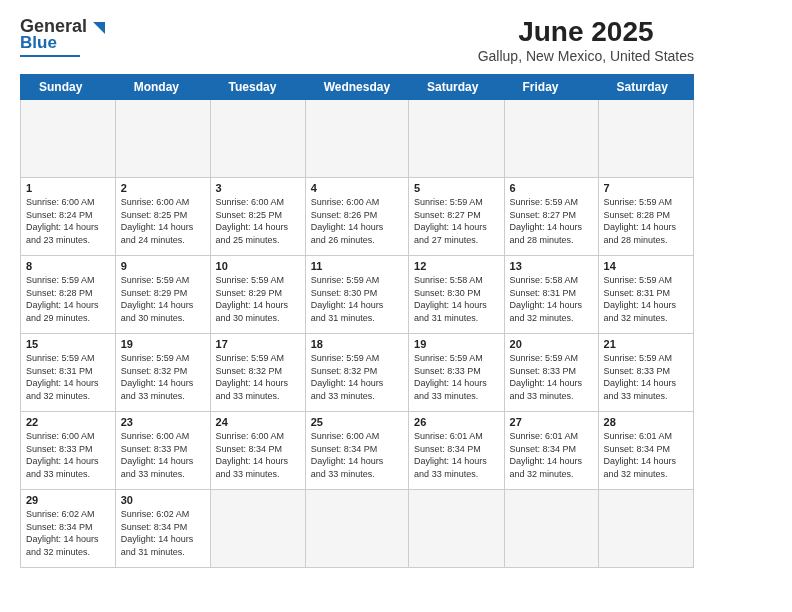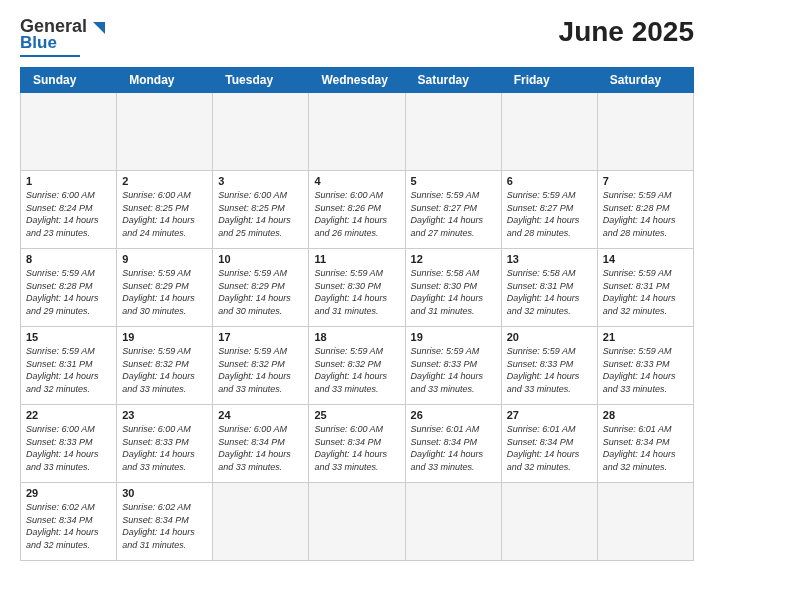--- a/index.html
+++ b/index.html
@@ -47,21 +47,21 @@
     }
     .calendar {
       width: 100%;
       border-collapse: collapse;
     }
     .calendar th {
       background: #1a6ab1;
       color: #fff;
       font-size: 12px;
       font-weight: bold;
-      padding: 5px 12px;
+      padding: 5px 18px;
       text-align: left;
       border: 1px solid #1a6ab1;
     }
     .calendar td {
       border: 1px solid #ccc;
       vertical-align: top;
       padding: 4px 5px;
       font-size: 9.5px;
       color: #333;
       width: calc(100% / 7);
@@ -75,21 +75,20 @@
       font-size: 11px;
       font-weight: bold;
       color: #222;
       display: block;
       margin-bottom: 2px;
     }
     .day-info {
       font-size: 9px;
       line-height: 1.4;
       color: #333;
-      font-style: italic;
     }
   </style>
 </head>
 <body>
 
 <div class="page">
   <div class="header">
     <div class="logo">
       <div style="display:flex; align-items:center;">
         <span style="font-size:18px; font-weight:bold; color:#333;">General</span>
@@ -97,20 +96,21 @@
           <polygon points="6,4 18,4 18,16" fill="#1a6ab1"></polygon>
         </svg>
       </div>
       <div style="display:flex; align-items:center; margin-top:-4px;">
         <span style="font-size:17px; font-weight:bold; color:#1a6ab1;">Blue</span>
       </div>
       <div class="logo-line"></div>
     </div>
     <div class="title-block">
       <div class="main-title">June 2025</div>
+      <div class="subtitle">Gallup, New Mexico, United States</div>
     </div>
   </div>
 
   <table class="calendar">
     <thead>
       <tr>
         <th>Sunday</th>
         <th>Monday</th>
         <th>Tuesday</th>
         <th>Wednesday</th>

